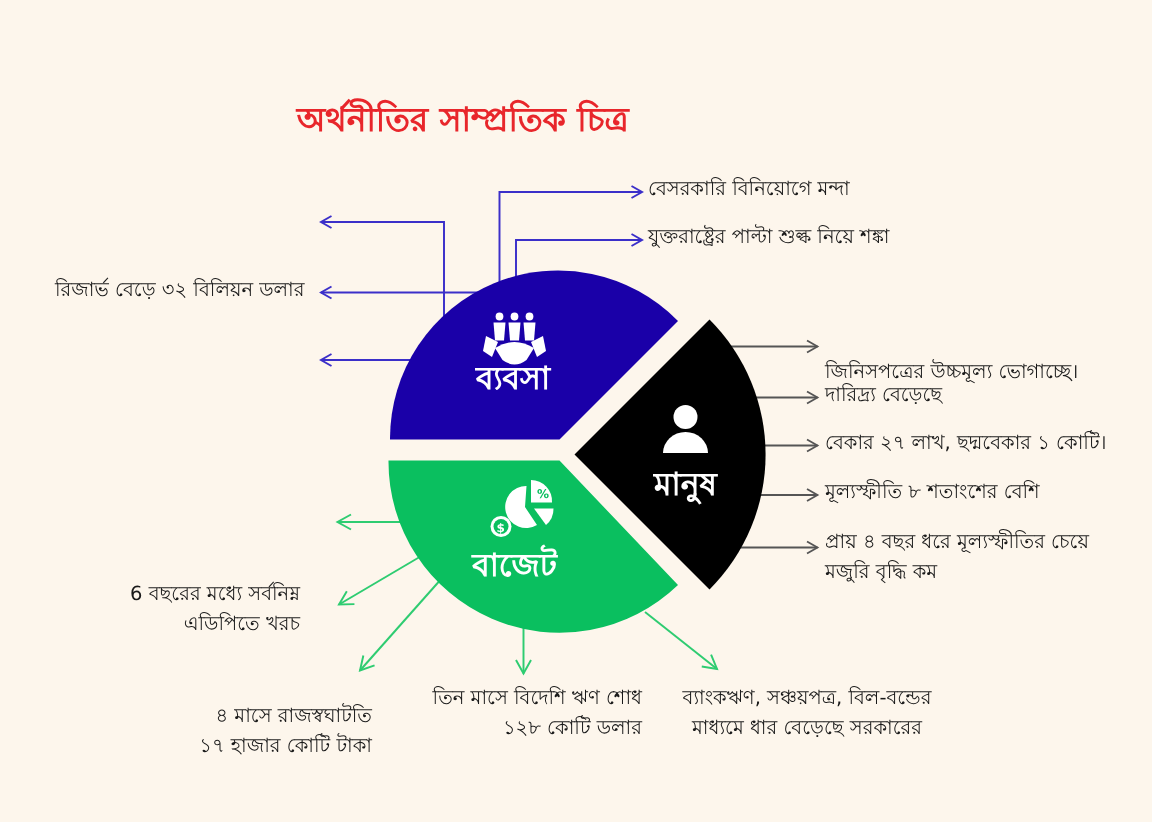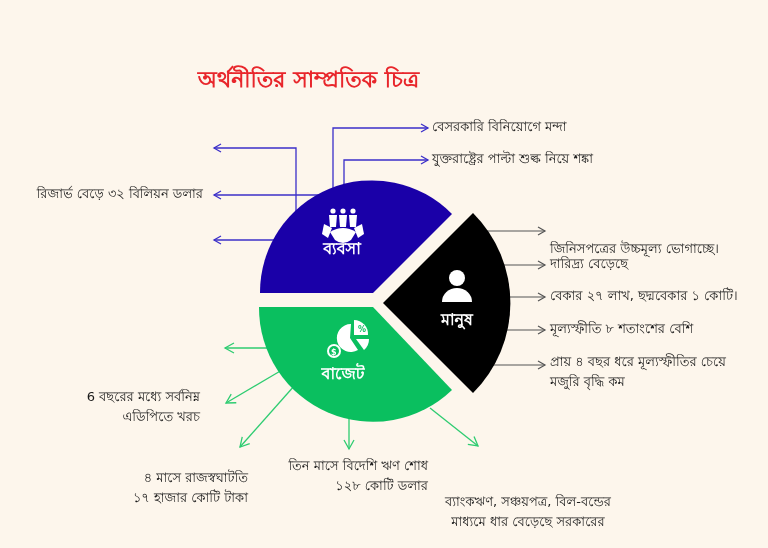--- a/index.html
+++ b/index.html
@@ -17,21 +17,21 @@
     text-align: center; font-size: 22px; font-weight: bold; color: #E8262B;
   }
   .note {
     position: absolute; font-size: 13px; line-height: 20px; white-space: nowrap;
   }
   .note.r { text-align: right; }
   .note.l { text-align: left; }
   .note.c { text-align: center; }
   .note span { display: block; }
   .seg-label {
-    position: absolute; color: #fff; font-size: 16px; font-weight: bold;
+    position: absolute; color: #fff; font-size: 21px; font-weight: bold;
     text-align: center; width: 80px;
   }
 </style>
 </head>
 <body>
 
 <div id="stage">
 
   <svg class="diagram" width="768" height="548" viewBox="0 0 768 548">
     <defs>
@@ -141,18 +141,18 @@
     <span>এডিপিতে খরচ</span>
   </div>
   <div class="note r" style="right:520px; top:456px;margin-top:12px;">
     <span>৪ মাসে রাজস্বঘাটতি</span>
     <span>১৭ হাজার কোটি টাকা</span>
   </div>
   <div class="note r" style="right:340px; top:456px;">
     <span>তিন মাসে বিদেশি ঋণ শোধ</span>
     <span>১২৮ কোটি ডলার</span>
   </div>
-  <div class="note c" style="left:428px; top:456px; width:200px;margin-top:36px;">
+  <div class="note c" style="left:438px; top:456px; width:200px;">
     <span>ব্যাংকঋণ, সঞ্চয়পত্র, বিল-বন্ডের</span>
     <span>মাধ্যমে ধার বেড়েছে সরকারের</span>
   </div>
 
 </div>
 
 </body></html>

